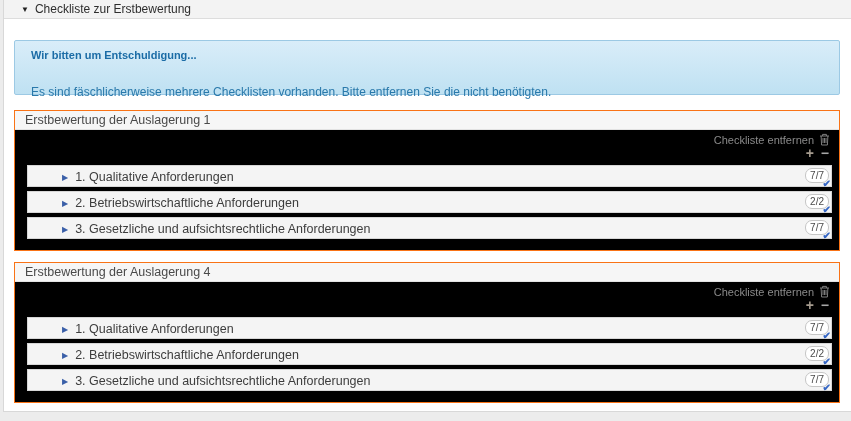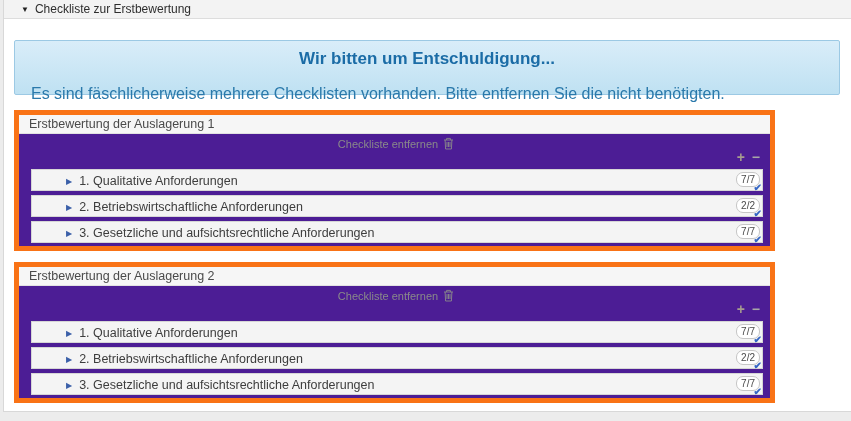--- a/index.html
+++ b/index.html
@@ -30,41 +30,41 @@
     margin-right:6px;vertical-align:1px;
   }
   .alert{
     position:absolute;left:10px;top:40px;width:826px;height:55px;
     box-sizing:border-box;
     background:linear-gradient(180deg,#d9edf9 0%,#bfe1f2 100%);
     border:1px solid #9cc9e4;
     border-radius:2px;
     padding:8px 16px;
   }
-  .alert-title{font-size:17px;font-weight:bold;color:#1b6ca6;text-align:center;}
-  .alert-message{font-size:16px;color:#2a79ab;margin-top:16px;}
+  .alert-title{font-size:11px;font-weight:bold;color:#1b6ca6;}
+  .alert-message{font-size:12px;color:#2a79ab;margin-top:24px;}
   .panel{
-    position:absolute;left:10px;width:761px;height:141px;
+    position:absolute;left:10px;width:826px;height:141px;
     box-sizing:border-box;
-    background:#4c1d95;
-    border:5px solid #f97316;
+    background:#000000;
+    border:1px solid #f97316;
   }
   .panel-1{top:110px;}
   .panel-2{top:262px;}
   .panel-header{
     height:18px;line-height:18px;
     background:#f6f6f6;
     border-bottom:1px solid #e2e2e2;
     padding-left:10px;
     font-size:12.5px;color:#4a4a4a;
   }
   .panel-body{padding:3px 7px 0 12px;}
   .remove-row{
     height:14px;line-height:14px;
-    text-align:center;padding-right:2px;
+    text-align:right;padding-right:2px;
   }
   .remove-label{
     font-size:11px;color:#8a8a8a;cursor:pointer;
     vertical-align:top;
   }
   .trash-btn{
     display:inline-block;margin-left:5px;cursor:pointer;
     vertical-align:top;height:13px;
   }
   .pm-row{
@@ -142,21 +142,21 @@
         </div>
         <div class="check-row">
           <span class="tri" style="color:#3a5fa8">▶</span><span class="row-label">3. Gesetzliche und aufsichtsrechtliche Anforderungen</span>
           <span class="badge"><span>7/7</span><span class="check" style="color:#3566c4">✔</span></span>
         </div>
       </div>
     </div>
   </div>
 
   <div class="panel panel-2">
-    <div class="panel-header">Erstbewertung der Auslagerung 2</div>
+    <div class="panel-header">Erstbewertung der Auslagerung 4</div>
     <div class="panel-body">
       <div class="remove-row">
         <span class="remove-label">Checkliste entfernen</span><span class="trash-btn"><svg width="11" height="13" viewBox="0 0 11 13">
               <path d="M1 3 H10 M3.6 3 V1.4 H7.4 V3 M2.1 3 L2.6 12 H8.4 L8.9 3 M4 5 V10 M5.5 5 V10 M7 5 V10" stroke="#8a8a8a" fill="none" stroke-width="0.9"></path>
             </svg></span>
       </div>
       <div class="pm-row">
         <span class="pm pm-plus">+</span><span class="pm pm-minus">−</span>
       </div>
       <div class="rows">

